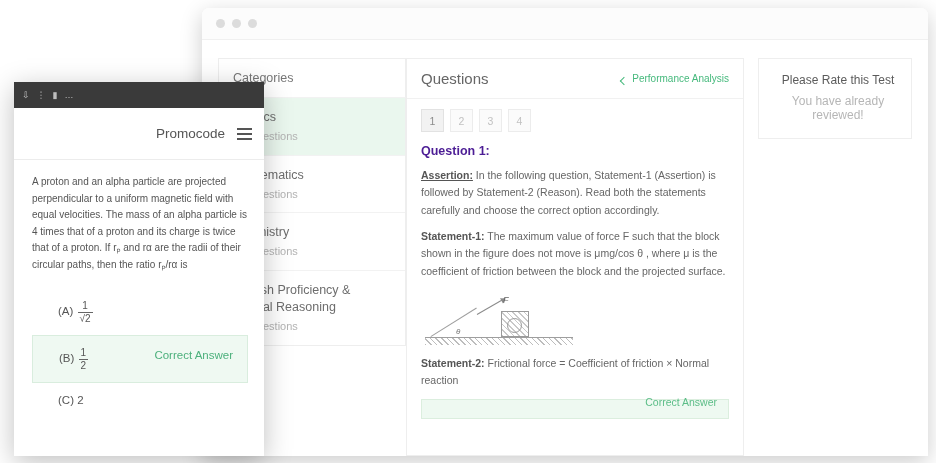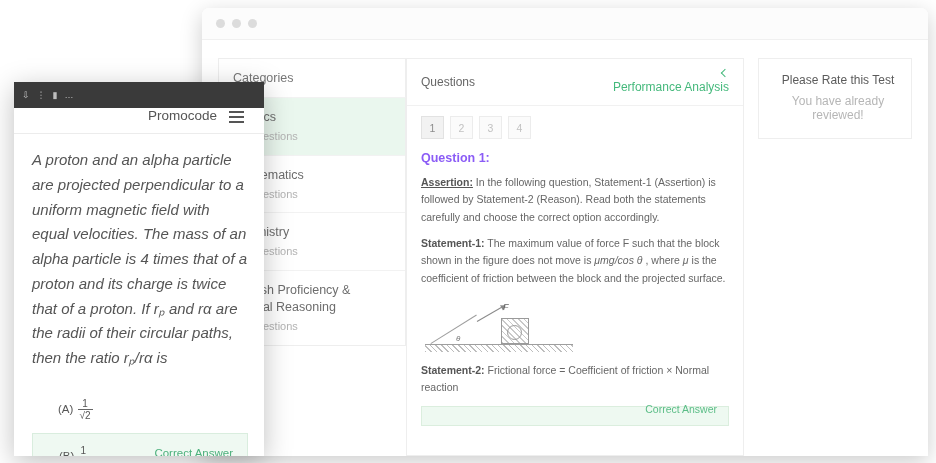--- a/index.html
+++ b/index.html
@@ -99,28 +99,27 @@
     flex-direction: column;
     min-width: 0;
   }
   .q-header {
     display: flex;
     align-items: center;
     justify-content: space-between;
     padding: 11px 14px;
     border-bottom: 1px solid #f1f1f1;
   }
-  .q-header-title { font-size: 12px; color: #666; }
+  .q-header-title { font-size: 15px; color: #666; }
   .perf-link {
-    font-size: 12px;
+    font-size: 10px;
     color: #45b97c;
     display: flex;
     align-items: flex-end;
     gap: 4px;
-    flex-direction: column;
   }
   .chev {
     display: inline-block;
     width: 5px; height: 5px;
     border-left: 1.6px solid #45b97c;
     border-bottom: 1.6px solid #45b97c;
     transform: rotate(45deg);
     margin-right: 1px;
   }
   .q-nav {
@@ -142,33 +141,33 @@
     background: #f2f2f2;
     color: #8c8c8c;
     border-color: #e2e2e2;
   }
   .q-body {
     padding: 0 14px 10px 14px;
     overflow: hidden;
   }
   .q-title {
     font-size: 12.5px;
-    color: #8b5cf6;
+    color: #4c1d95;
     font-weight: bold;
     margin-bottom: 9px;
   }
   .q-line {
     font-size: 10.5px;
     line-height: 1.65;
     color: #666;
     margin-bottom: 9px;
   }
   .q-label { font-weight: bold; color: #555; text-decoration: underline; }
   .q-label-plain { font-weight: bold; color: #555; }
-  .mono-sym { font-style: italic; }
+  .mono-sym { }
 
   
   .figure {
     margin: 8px 0 10px 4px;
     width: 150px;
     height: 56px;
     position: relative;
   }
   .hatch {
     position: absolute;
@@ -284,27 +283,27 @@
     display: flex;
     align-items: center;
     padding: 0 8px;
     box-sizing: border-box;
     color: #d6d6d6;
     font-size: 9px;
     gap: 7px;
   }
   .strip-ico { opacity: 0.85; }
   .front-header {
-    height: 26px;
+    height: 52px;
     background: #ffffff;
     border-bottom: 1px solid #ececec;
     display: flex;
-    align-items: flex-start;
+    align-items: center;
     justify-content: flex-end;
-    padding: 0 20px;
+    padding: 0 12px;
     box-sizing: border-box;
     gap: 12px;
   }
   .promocode-txt {
     font-size: 13.5px;
     color: #555;
   }
   .hamburger {
     display: inline-block;
     width: 15px;
@@ -312,24 +311,23 @@
   .hamburger span {
     display: block;
     height: 2px;
     background: #555;
     margin: 3px 0;
   }
   .front-body {
     padding: 14px 16px 0 18px;
   }
   .front-question {
-    font-size: 15px;
+    font-size: 10px;
     line-height: 1.65;
     color: #555;
-    font-style: italic;
   }
   .front-opts { margin-top: 16px; }
   .front-opt {
     padding: 11px 12px 11px 26px;
     font-size: 11.5px;
     color: #555;
     position: relative;
     min-height: 18px;
   }
   .front-opt.correct {

